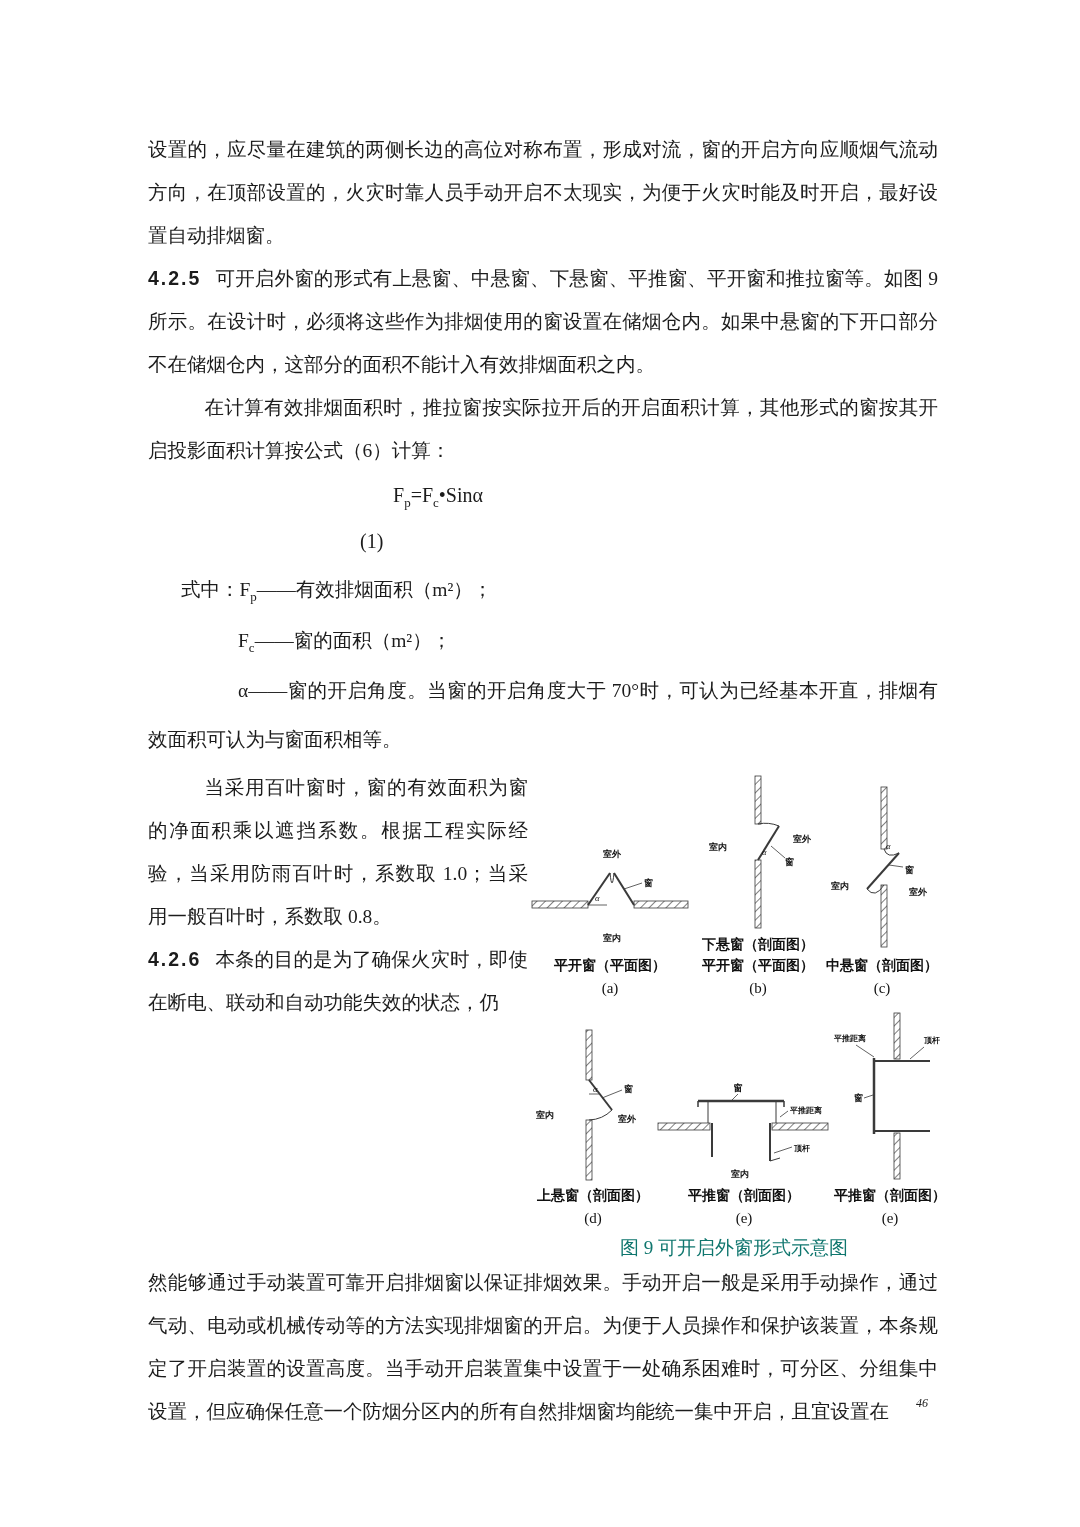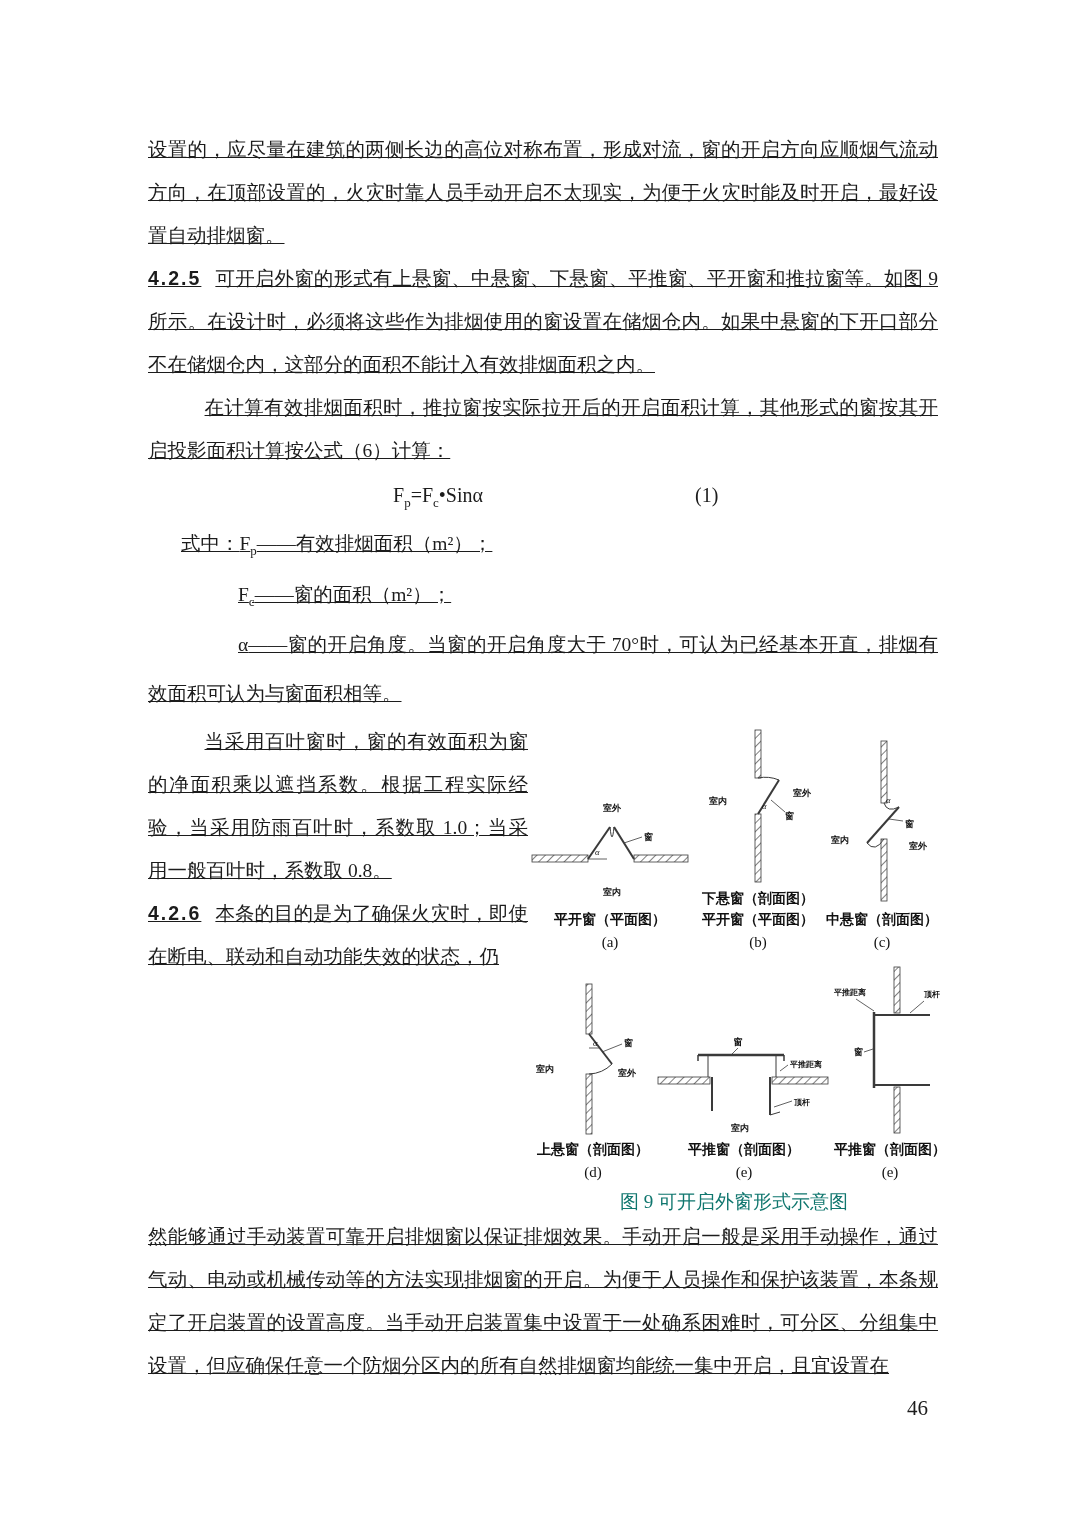--- a/index.html
+++ b/index.html
@@ -12,31 +12,31 @@
     font-family: "Liberation Serif", "DejaVu Serif", serif;
     color: #1c1c1c;
     overflow: hidden;
   }
   .content {
     position: absolute;
     left: 148px;
     top: 128px;
     width: 790px;
   }
-  p { margin: 0; font-size: 19.5px; line-height: 43px; text-align: justify; text-decoration: underline; }
+  p { margin: 0; font-size: 19.5px; line-height: 43px; text-align: justify; }
   .ind  { text-indent: 2.9em; }
   .secnum {
     font-family: "Liberation Sans", "DejaVu Sans", sans-serif;
     font-weight: bold;
     letter-spacing: 2px;
     margin-right: 14px;
   }
   sub { font-size: 13px; line-height: 0; }
 
-  .formula-row { display: flex; align-items: flex-start; font-size: 20px; line-height: 46px; }
+  .formula-row { display: flex; align-items: flex-start; font-size: 20px; line-height: 46px; flex-direction: column; }
   .formula-body { margin-left: 245px; }
   .formula-num  { margin-left: 212px; }
 
   .def1 { margin-left: 33px;  line-height: 51px; }
   .def2 { margin-left: 90px;  line-height: 51px; }
   .def3 { text-indent: 90px;  line-height: 49px; }
 
   .columns { display: flex; margin-top: 2px; }
   .col-text { width: 380px; flex: 0 0 380px; }
   .col-fig  { width: 408px; flex: 0 0 408px; margin-left: 2px; padding-top: 6px; }
@@ -52,21 +52,22 @@
   svg text { font-size: 9px; fill: #111; font-weight: 600;
              font-family: "Liberation Sans", "DejaVu Sans", sans-serif; }
   svg text.t2 { font-size: 8px; }
   svg text.gk { font-size: 8.5px; font-weight: 400; font-style: italic;
                 font-family: "Liberation Serif", serif; }
 
   .page-number {
     position: absolute;
     right: 152px;
     top: 1396px;
-    font-size: 21px;
+    font-size: 12px;
+    font-style: italic;
   }
 </style>
 </head>
 <body>
 
 <div class="page">
   <div class="content">
 
     <p>设置的，应尽量在建筑的两侧长边的高位对称布置，形成对流，窗的开启方向应顺烟气流动方向，在顶部设置的，火灾时靠人员手动开启不太现实，为便于火灾时能及时开启，最好设置自动排烟窗。</p>
 

